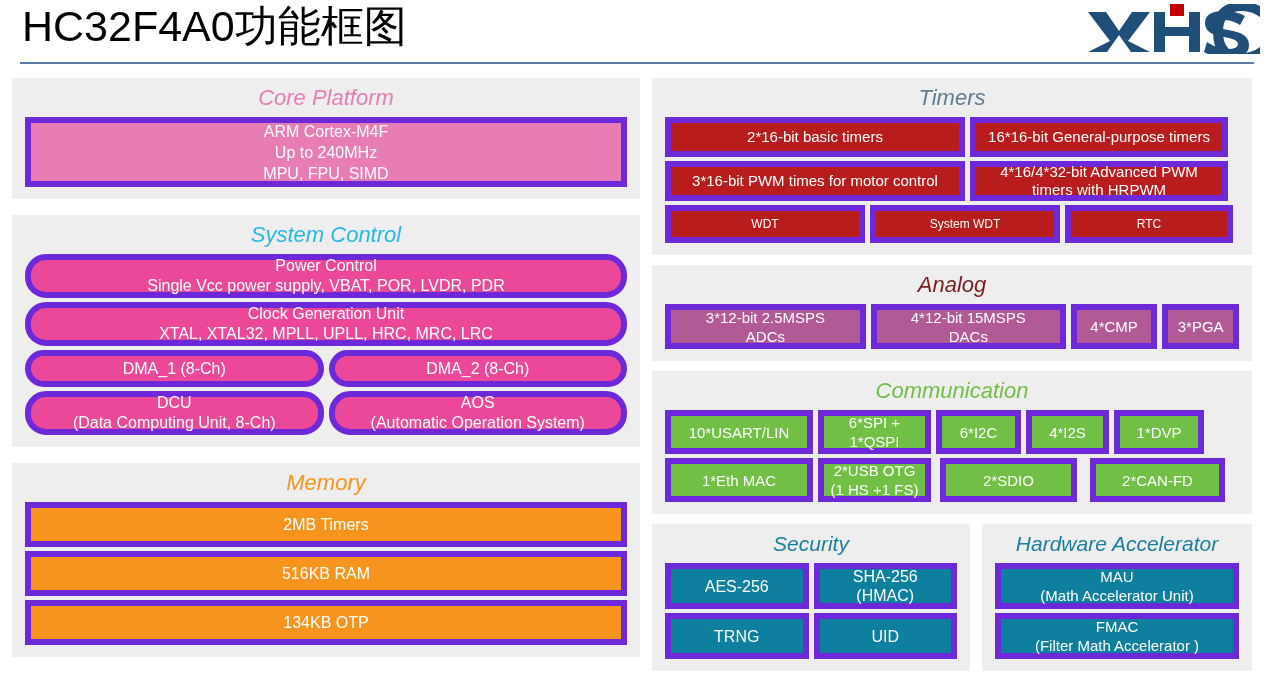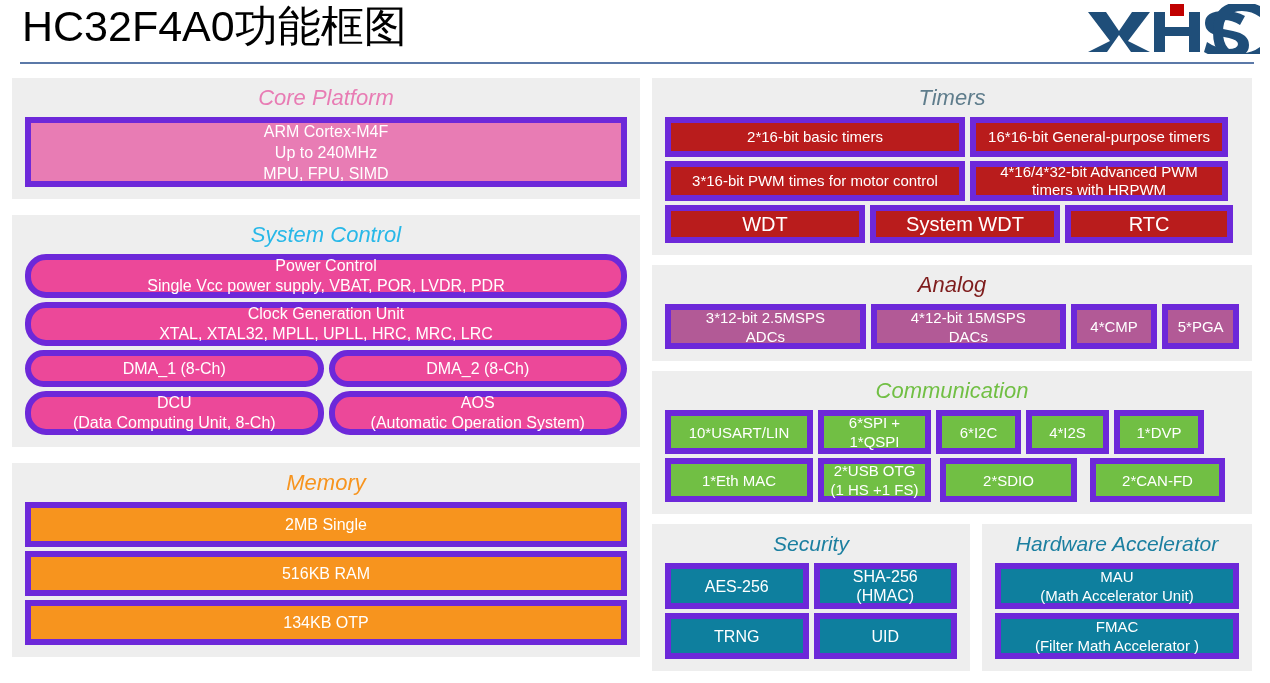--- a/index.html
+++ b/index.html
@@ -110,21 +110,21 @@
   .t-teal   { color: #1b7fa0; }
 
   
   .core-blk   { height: 70px; flex: 1; font-size: 16px; line-height: 21px; }
   .sc-blk     { height: 44px; flex: 1; font-size: 16px; line-height: 20px; }
   .sc-blk2    { height: 37px; flex: 1; font-size: 16px; line-height: 20px; }
   .mem-blk    { height: 45px; flex: 1; font-size: 16px; }
 
   
   .tm-blk  { height: 40px; font-size: 15px; line-height: 18px; }
-  .tm-blk3 { height: 38px; font-size: 20px; }
+  .tm-blk3 { height: 38px; font-size: 12px; }
   .an-blk  { height: 45px; font-size: 15px; line-height: 19px; }
   .cm-blk  { height: 44px; font-size: 15px; line-height: 19px; }
   .sec-blk { height: 46px; font-size: 16px; line-height: 19px; }
   .hw-blk  { height: 46px; font-size: 15px; line-height: 19px; }
 
   .bottom-wrap { display: flex; gap: 12px; }
   .bottom-wrap > .panel.sec { width: 318px; }
   .bottom-wrap > .panel.hw  { flex: 1; }
 </style>
 </head>
@@ -188,21 +188,21 @@
           <div class="blk c-cyan sc-blk">AOS
 (Automatic Operation System)</div>
         </div>
       </div>
     </div>
 
     <div class="panel">
       <div class="panel-title t-orange">Memory</div>
       <div class="rows">
         <div class="row">
-          <div class="blk c-orange mem-blk">2MB Single</div>
+          <div class="blk c-orange mem-blk">2MB Timers</div>
         </div>
         <div class="row">
           <div class="blk c-orange mem-blk">516KB RAM</div>
         </div>
         <div class="row">
           <div class="blk c-orange mem-blk">134KB OTP</div>
         </div>
       </div>
     </div>
 
@@ -231,21 +231,21 @@
 
     <div class="panel">
       <div class="panel-title t-mauve">Analog</div>
       <div class="rows">
         <div class="row">
           <div class="blk c-mauve an-blk" style="width:202px">3*12-bit  2.5MSPS
 ADCs</div>
           <div class="blk c-mauve an-blk" style="width:196px">4*12-bit  15MSPS
 DACs</div>
           <div class="blk c-mauve an-blk" style="width:87px">4*CMP</div>
-          <div class="blk c-mauve an-blk" style="width:77px">5*PGA</div>
+          <div class="blk c-mauve an-blk" style="width:77px">3*PGA</div>
         </div>
       </div>
     </div>
 
     <div class="panel">
       <div class="panel-title t-green">Communication</div>
       <div class="rows">
         <div class="row">
           <div class="blk c-green cm-blk" style="width:148px">10*USART/LIN</div>
           <div class="blk c-green cm-blk" style="width:113px">6*SPI +

